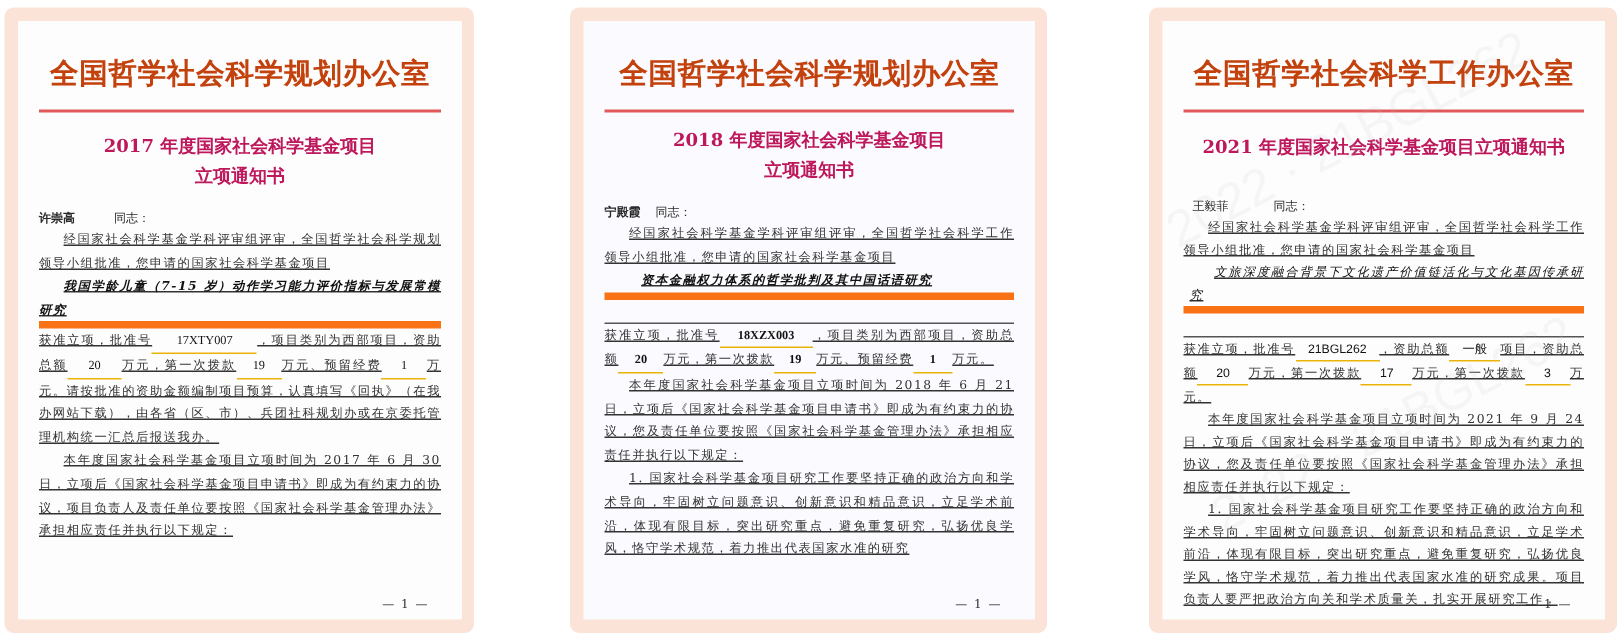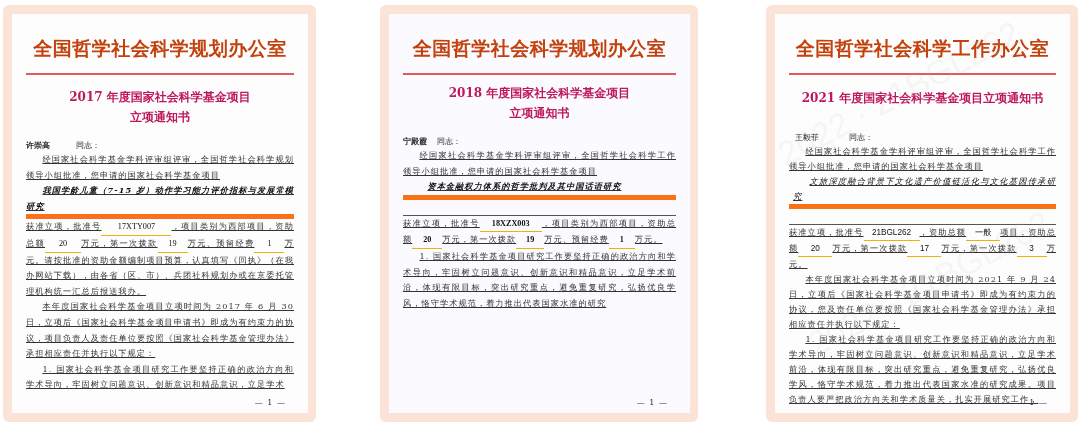--- a/index.html
+++ b/index.html
@@ -61,21 +61,20 @@
     </div>
     <div class="body-text">
       <p class="ind">
         <span>经国家社会科学基金学科评审组评审，全国哲学社会科学规划领导小组批准，您申请的国家社会科学基金项目</span>
         <span class="proj">我国学龄儿童（7-15 岁）动作学习能力评价指标与发展常模研究</span>
       </p>
       <p>
         <span>获准立项，批准号</span><span class="u" style="width:70px">17XTY007</span><span>，项目类别为西部项目，资助总额</span><span class="u" style="width:36px">20</span><span>万元，第一次拨款</span><span class="u" style="width:30px">19</span><span>万元、预留经费</span><span class="u" style="width:30px">1</span><span>万元。请按批准的资助金额编制项目预算，认真填写《回执》（在我办网站下载），由各省（区、市）、兵团社科规划办或在京委托管理机构统一汇总后报送我办。</span>
       </p>
       <p class="ind">本年度国家社会科学基金项目立项时间为 2017 年 6 月 30 日，立项后《国家社会科学基金项目申请书》即成为有约束力的协议，项目负责人及责任单位要按照《国家社会科学基金管理办法》承担相应责任并执行以下规定：</p>
-      <p class="ind">1. 国家社会科学基金项目研究工作要坚持正确的政治方向和学术导向，牢固树立问题意识、创新意识和精品意识，立足学术</p>
     </div>
     <div class="pageno">— 1 —</div>
   </div>
 </div>
 
 <div class="card c2">
   <div class="paper">
     <div class="org">全国哲学社会科学规划办公室</div>
     <div class="rule"></div>
     <div class="doc-title">
@@ -87,20 +86,21 @@
     </div>
     <div class="body-text">
       <p class="ind">
         <span>经国家社会科学基金学科评审组评审，全国哲学社会科学工作领导小组批准，您申请的国家社会科学基金项目</span>
         <span class="proj" style="padding-left:8px">资本金融权力体系的哲学批判及其中国话语研究</span>
         <span class="blankline"></span>
       </p>
       <p>
         <span>获准立项，批准号</span><span class="u b" style="width:62px">18XZX003</span><span>，项目类别为西部项目，资助总额</span><span class="u b" style="width:30px">20</span><span>万元，第一次拨款</span><span class="u b" style="width:28px">19</span><span>万元、预留经费</span><span class="u b" style="width:26px">1</span><span>万元。</span>
       </p>
+      <p class="ind">本年度国家社会科学基金项目立项时间为 2018 年 6 月 21 日，立项后《国家社会科学基金项目申请书》即成为有约束力的协议，您及责任单位要按照《国家社会科学基金管理办法》承担相应责任并执行以下规定：</p>
       <p class="ind">1. 国家社会科学基金项目研究工作要坚持正确的政治方向和学术导向，牢固树立问题意识、创新意识和精品意识，立足学术前沿，体现有限目标，突出研究重点，避免重复研究，弘扬优良学风，恪守学术规范，着力推出代表国家水准的研究</p>
     </div>
     <div class="pageno">— 1 —</div>
   </div>
 </div>
 
 <div class="card c3">
   <div class="paper">
     <div class="watermark" style="left:-10px;top:60px">2022 · 21BGL262</div>
     <div class="watermark" style="left:20px;top:250px">2022 · 21BGL262</div>

